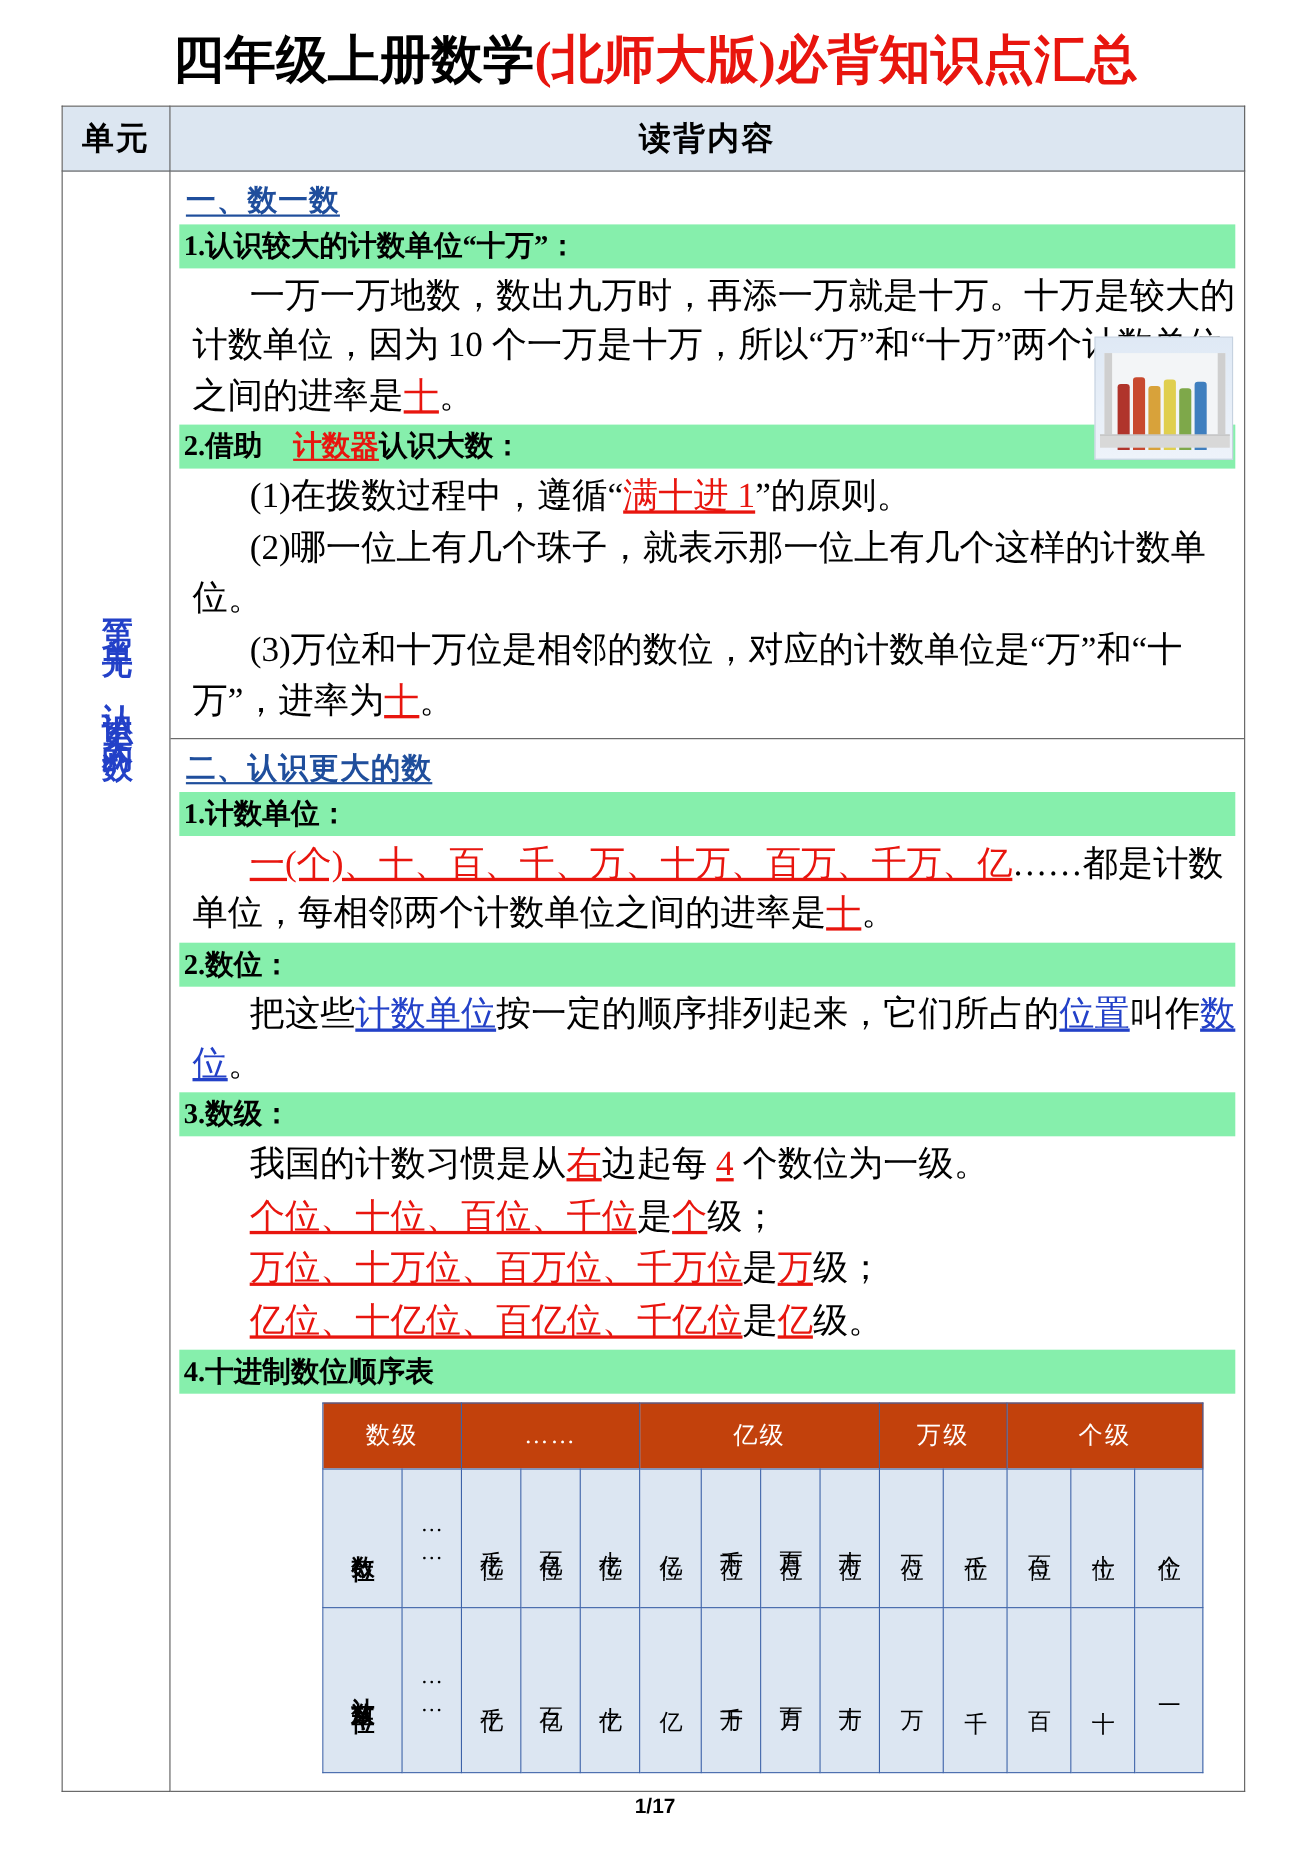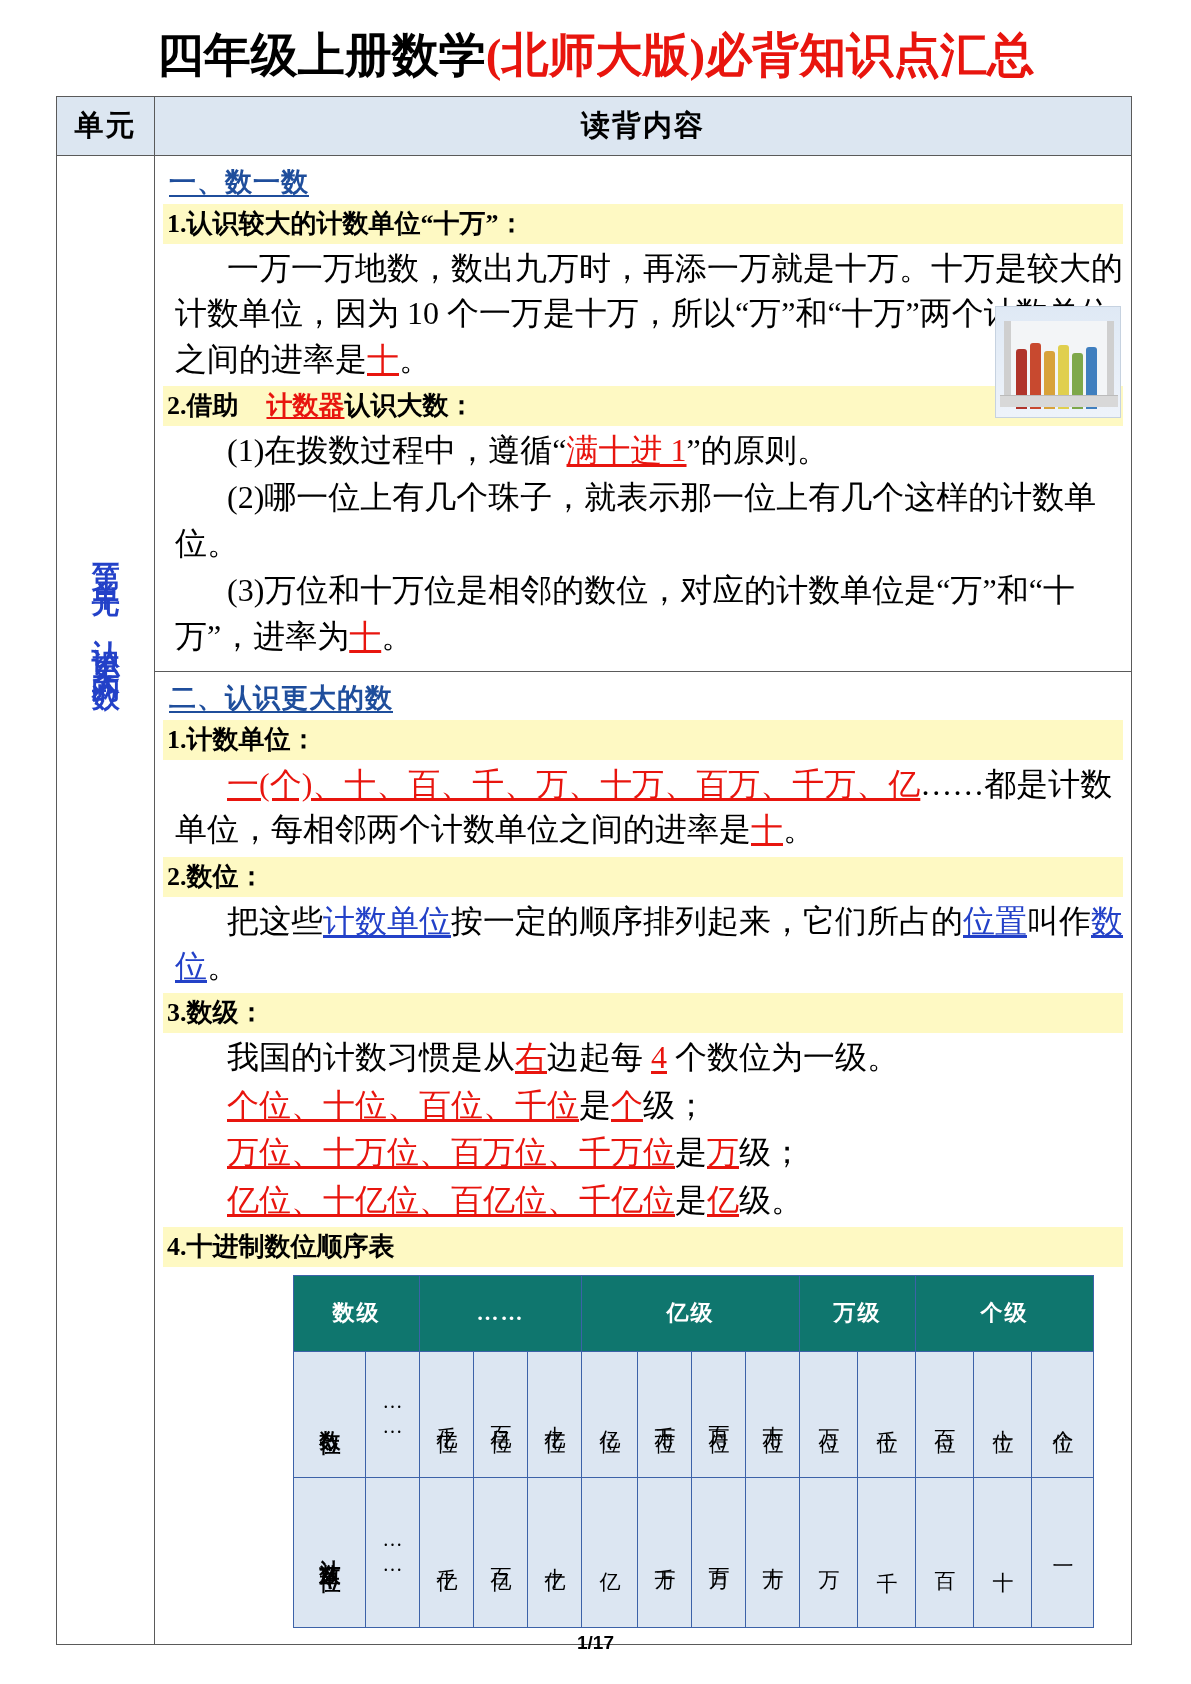--- a/index.html
+++ b/index.html
@@ -86,21 +86,21 @@
     font-weight: bold;
     color: #1f4e9c;
     letter-spacing: 1px;
     margin: 4px 0 2px 6px;
     text-decoration: underline;
     text-underline-offset: 4px;
     text-decoration-thickness: 1.5px;
     font-family: Liberation Mono, monospace;
   }
   .hl {
-    background: #fef9c3;
+    background: #86efac;
     font-size: 26px;
     font-weight: bold;
     padding: 3px 2px 3px 4px;
     margin: 4px 0 2px 0;
     line-height: 1.3;
   }
   .hl .r { color: #e8150e; text-decoration: underline; }
   .para {
     font-size: 32px;
     line-height: 1.42;
@@ -143,25 +143,25 @@
     width: 800px;
   }
   table.inner td, table.inner th {
     border: 1.2px solid #3c62a8;
     text-align: center;
     vertical-align: middle;
     font-size: 21px;
     color: #000;
   }
   table.inner thead th {
-    background: #0f766e;
+    background: #c2410c;
     color: #ffffff;
-    font-weight: bold;
+    font-weight: normal;
     font-size: 22px;
-    height: 76px;
+    height: 60px;
     letter-spacing: 2px;
   }
   table.inner tbody td { background: #dce6f2; height: 126px; }
   table.inner tbody tr.row2 td { height: 150px; }
   .vcell { writing-mode: vertical-rl; text-orientation: upright; letter-spacing: 4px; line-height: 1.1; display: inline-block; }
   .vcell.b { font-weight: bold; }
   .dots { font-size: 20px; letter-spacing: 0; line-height: 1.0; }
 
   .footer {
     position: absolute;

